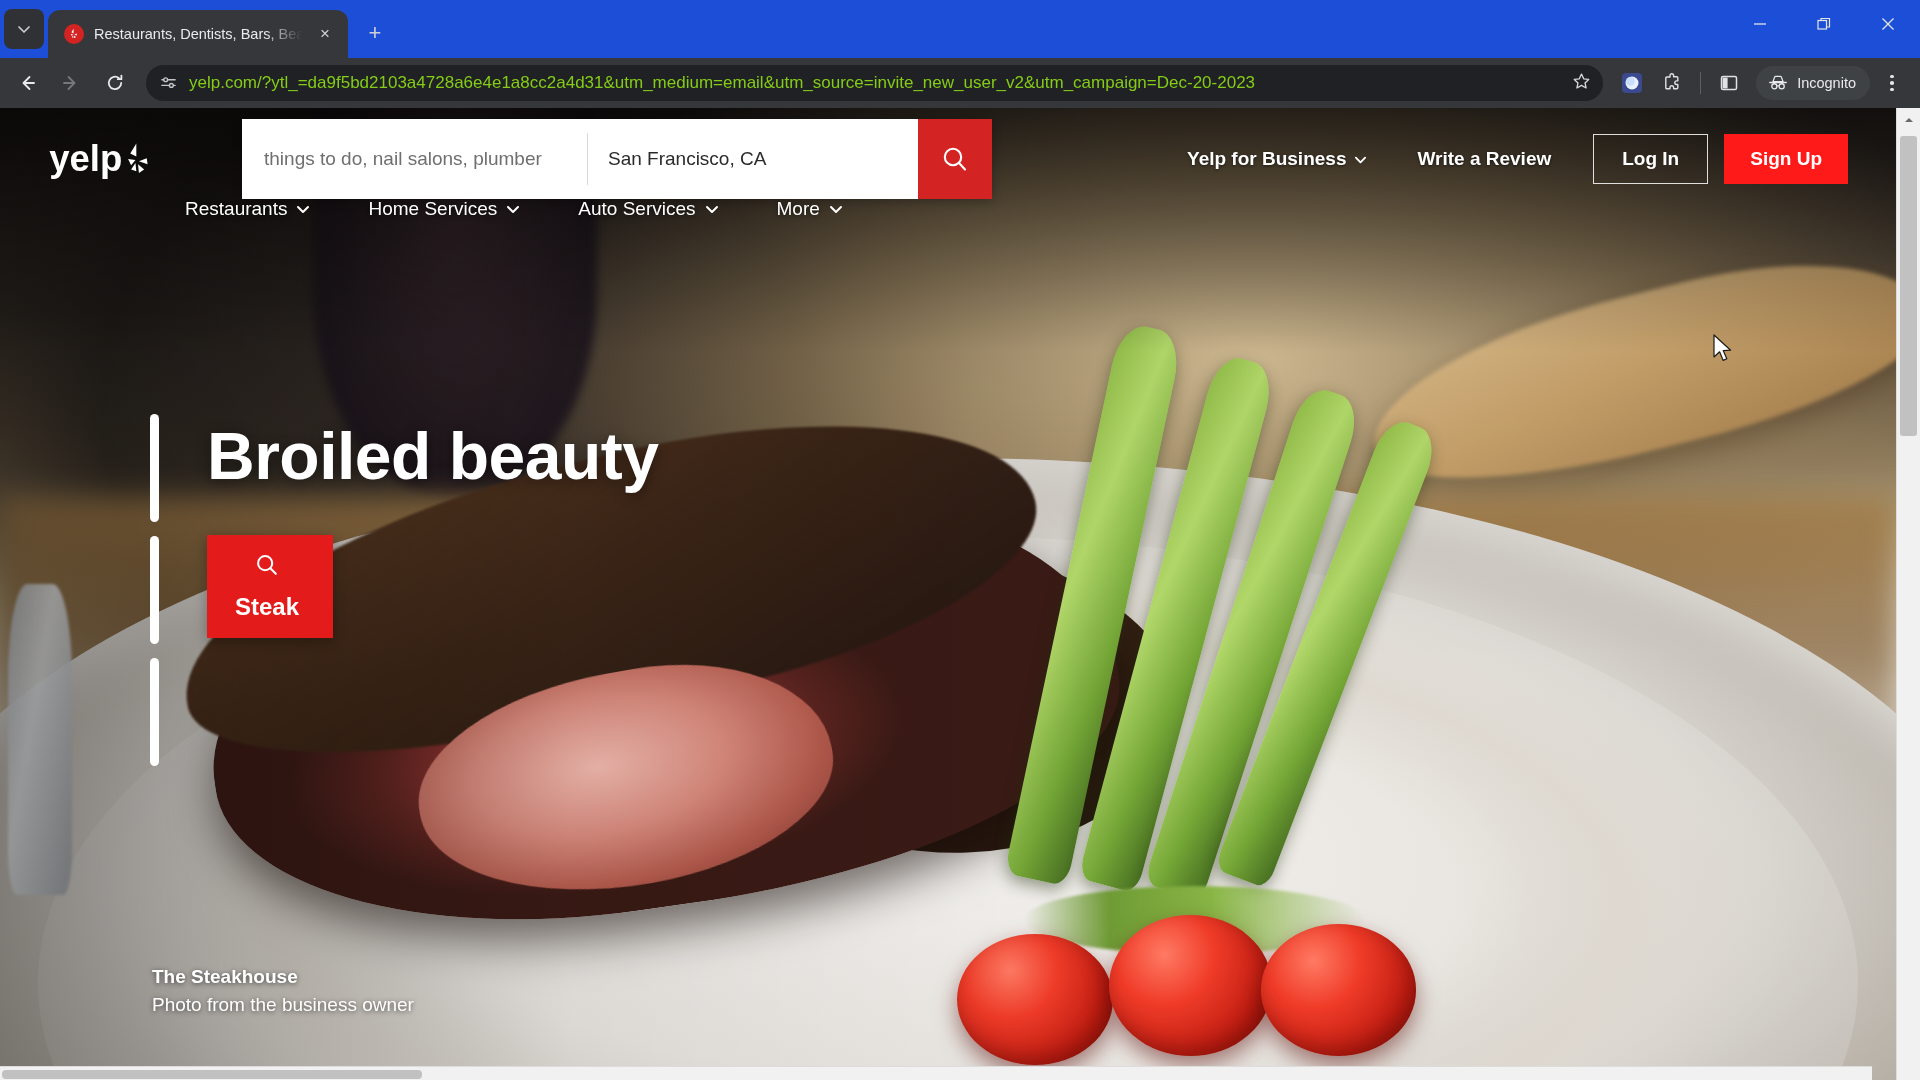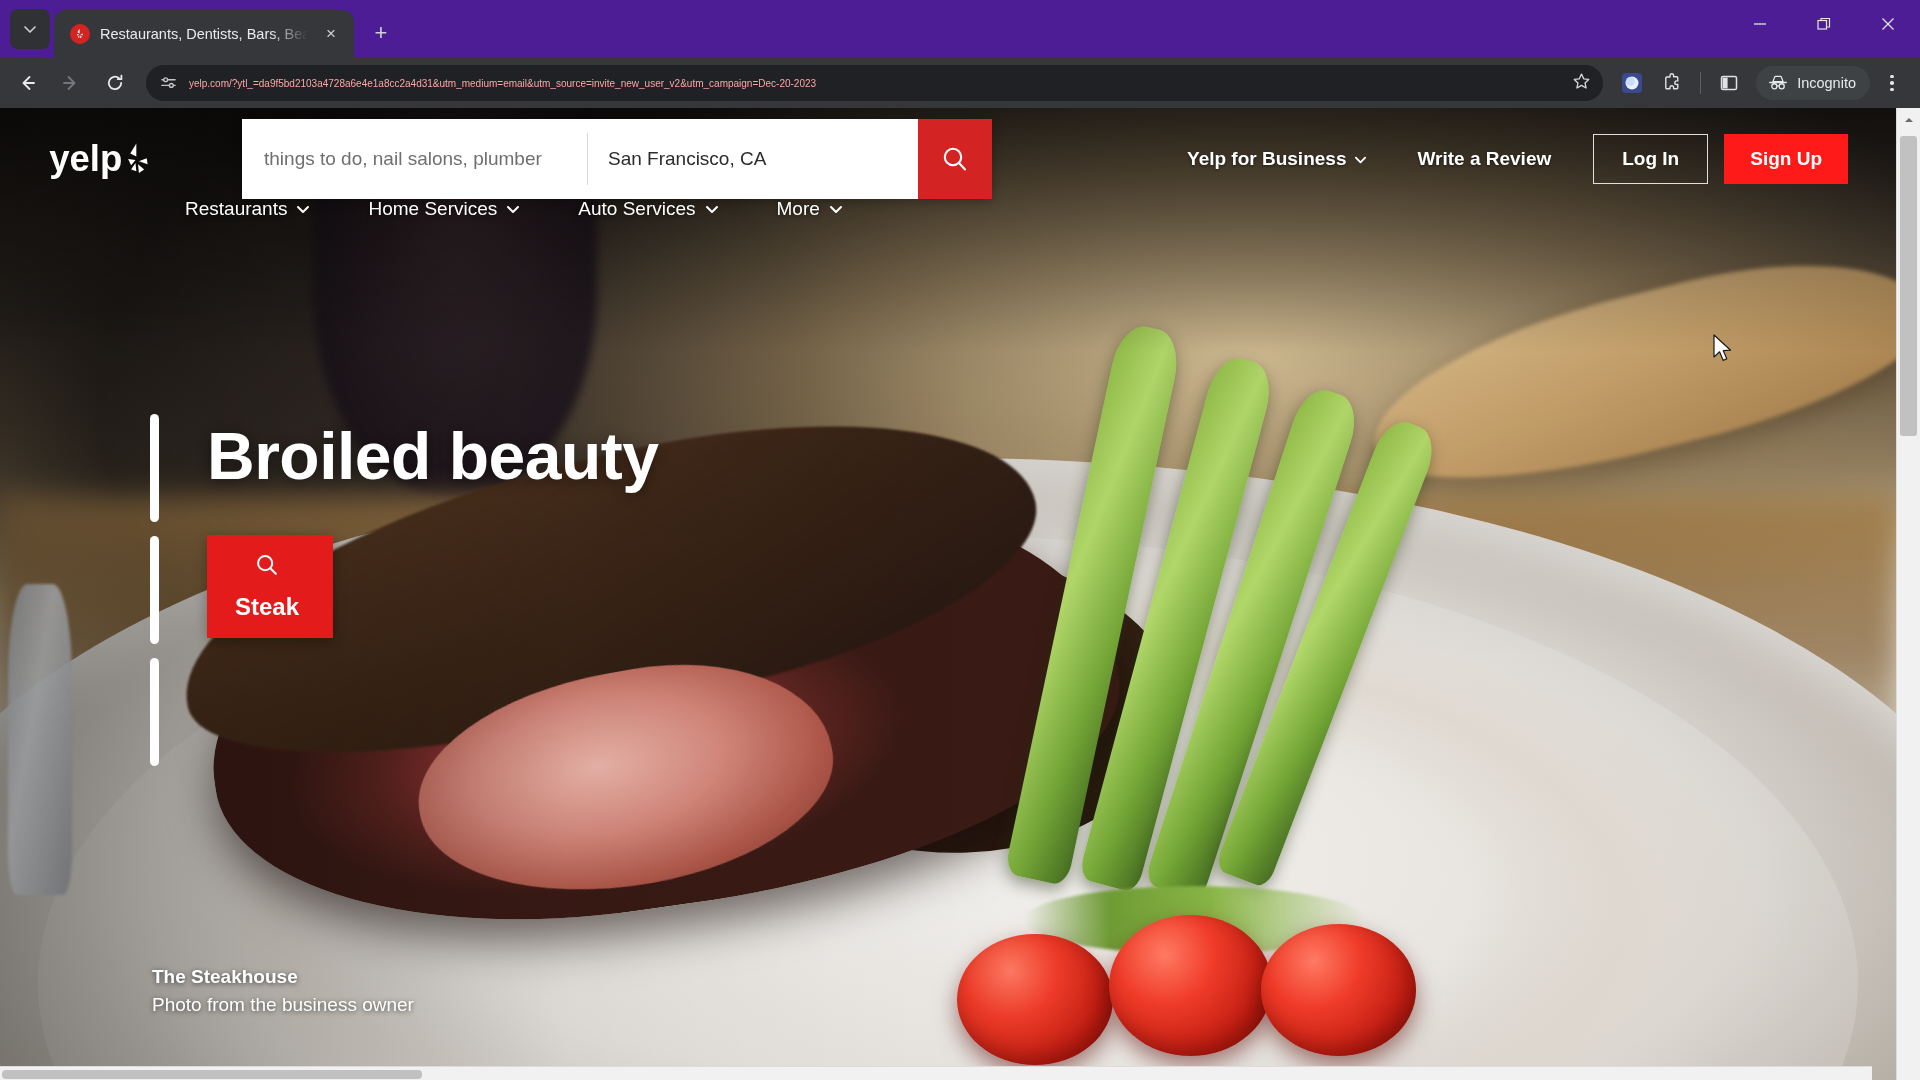--- a/index.html
+++ b/index.html
@@ -8,24 +8,23 @@
     font-family: "Liberation Sans", sans-serif;
     background: #202124;
     -webkit-font-smoothing: antialiased;
   }
 
   
   .browser { width: 1920px; height: 1080px; display: flex; flex-direction: column; background: #202124; }
 
   .tabstrip {
     height: 58px;
-    background: #4c1d95;
+    background: #1d4ed8;
     display: flex;
     align-items: flex-end;
-    padding-left: 6px;
     position: relative;
     flex: 0 0 58px;
   }
   .tab-list-btn {
     width: 40px; height: 40px;
     margin: 0 4px 9px 4px;
     border-radius: 8px;
     background: #2f3134;
     display: flex; align-items: center; justify-content: center;
     color: #c9ccd0;
@@ -113,22 +112,22 @@
     display: flex;
     align-items: center;
     padding: 0 12px 0 14px;
     margin: 0 8px 0 8px;
     gap: 12px;
     min-width: 0;
   }
   .omni-icon { color: #c2c5c9; flex: 0 0 auto; display: flex; align-items: center; }
   .omni-url {
     flex: 1;
-    color: #fca5a5;
-    font-size: 10px;
+    color: #84cc16;
+    font-size: 17px;
     white-space: nowrap;
     overflow: hidden;
     text-overflow: clip;
     min-width: 0;
   }
   .omni-star { color: #d5d8db; flex: 0 0 auto; }
   .tb-icon {
     width: 38px; height: 38px;
     border-radius: 50%;
     display: flex; align-items: center; justify-content: center;

